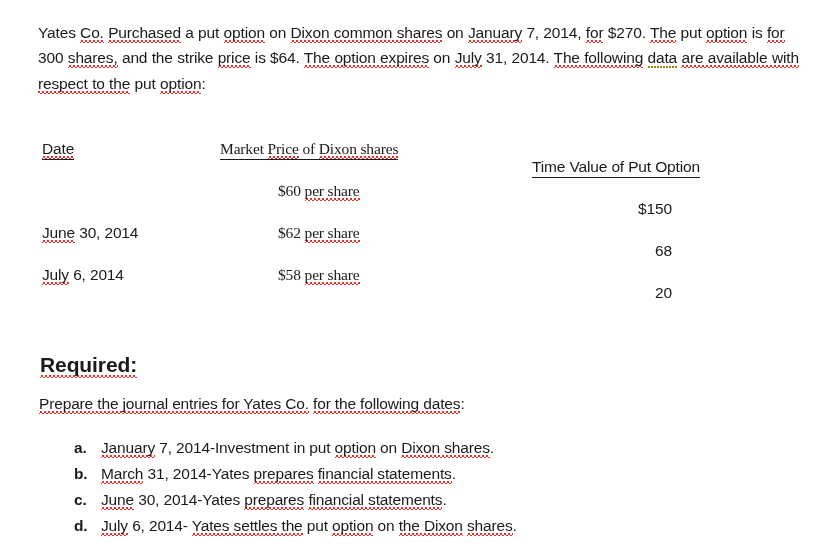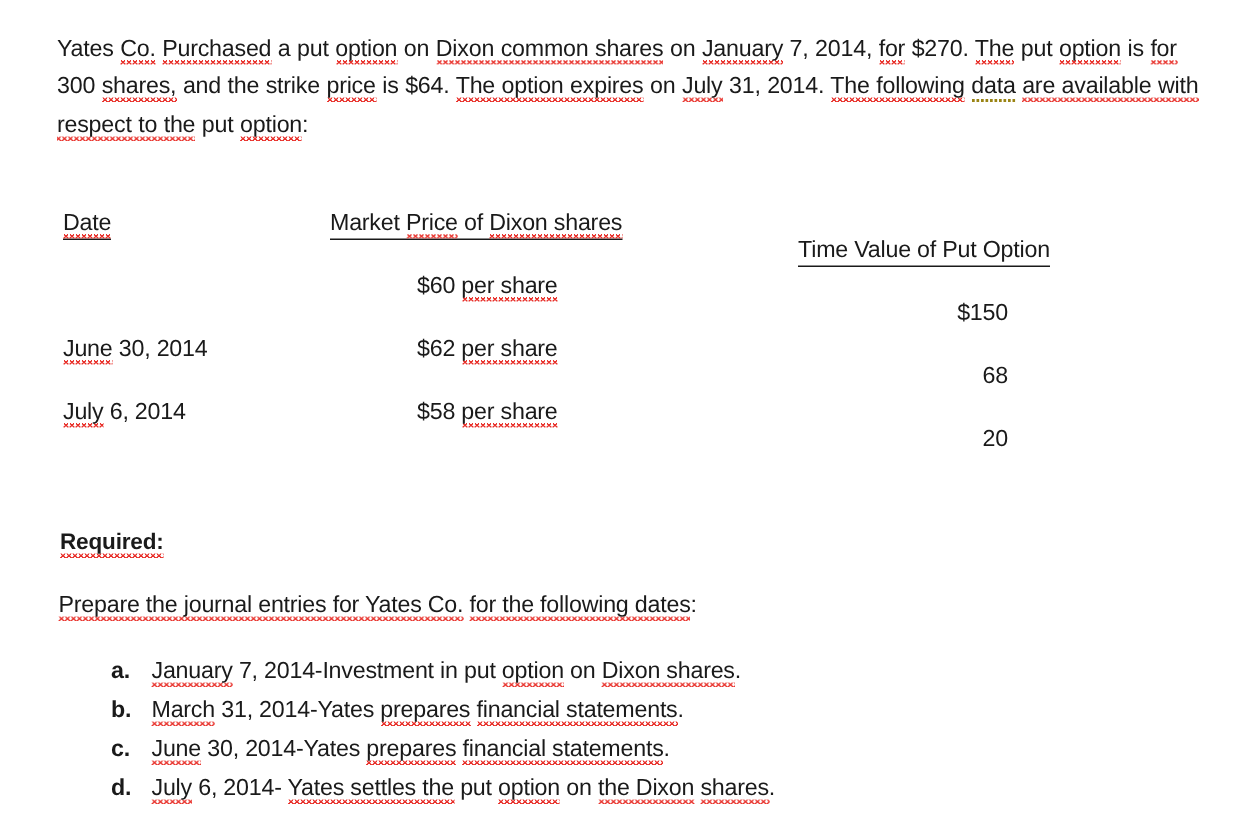--- a/index.html
+++ b/index.html
@@ -78,20 +78,21 @@
     left: 42px;
     top: 0;
     white-space: nowrap;
   }
   .c-price {
     position: absolute;
     left: 220px;
     top: 0;
     width: 260px;
     white-space: nowrap;
+    font-family: Liberation Serif, serif;
   }
   .c-price.cell { left: 220px; text-align: left; padding-left: 58px; width: 210px; box-sizing: border-box;}
   .c-time {
     position: absolute;
     left: 470px;
     top: 18px;
     width: 292px;
     text-align: center;
     white-space: nowrap;
   }
@@ -104,21 +105,21 @@
     border-bottom: 1.4px solid #1a1a1a;
     padding-bottom: 1px;
     display: inline-block;
   }
 
   
   .required-head {
     position: absolute;
     left: 40px;
     top: 353px;
-    font-size: 15px;
+    font-size: 21px;
     font-weight: bold;
     letter-spacing: -0.1px;
   }
   .prepare-line {
     position: absolute;
     left: 39px;
     top: 395px;
     font-size: 15.5px;
     letter-spacing: -0.15px;
     white-space: nowrap;

